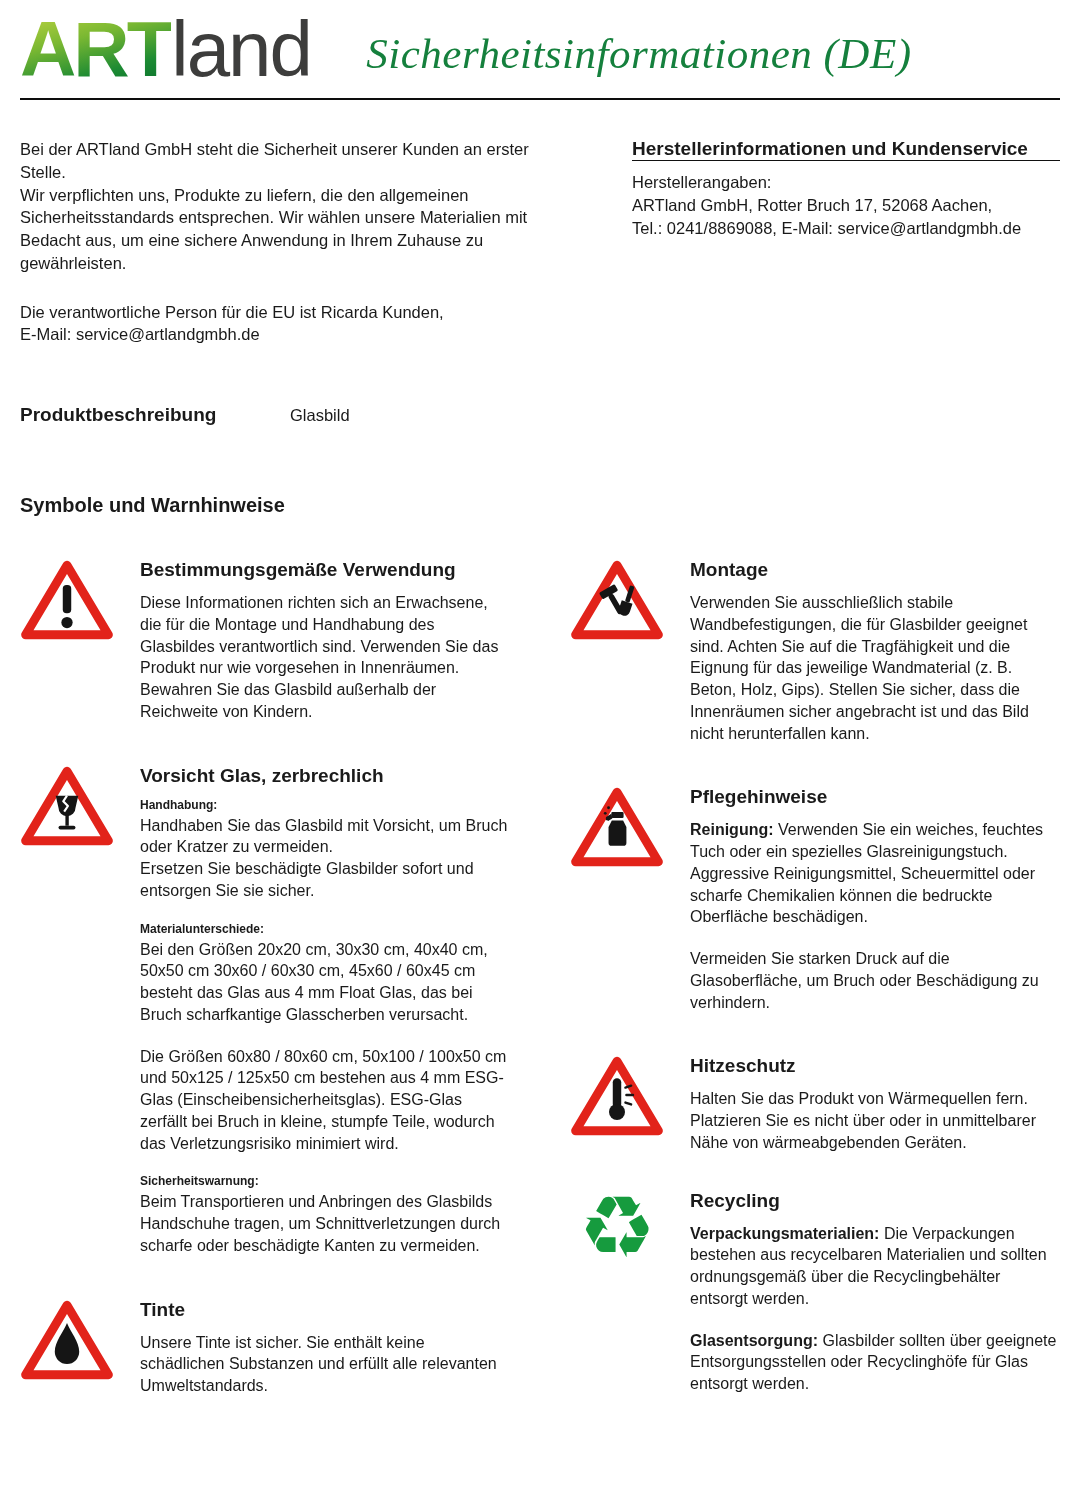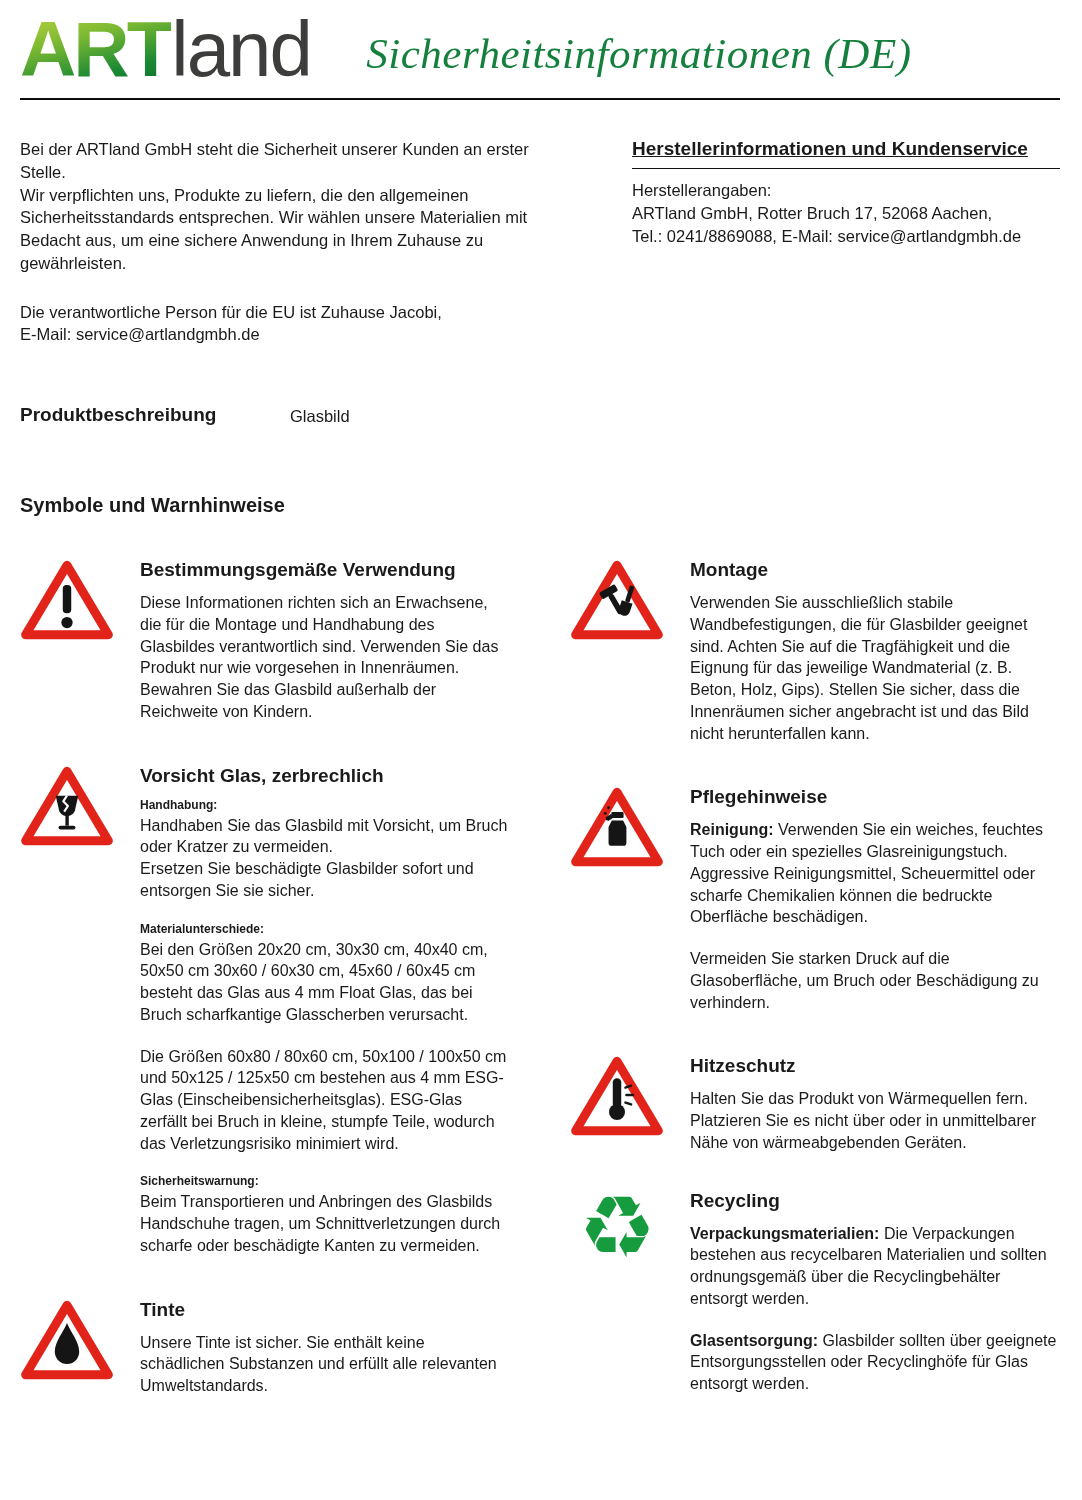--- a/index.html
+++ b/index.html
@@ -31,28 +31,27 @@
     font-style:italic; font-weight:400; font-size:43px; letter-spacing:0.5px;
     color:#15803d;
   }
   .rule { border-top:2.5px solid #0d0d0d; margin-top:10px; }
 
   
   .intro { display:grid; grid-template-columns:548px 1fr; column-gap:64px; margin-top:38px; }
   .intro p { margin:0; font-size:16.5px; line-height:1.38; white-space:pre-line; }
   .intro-left p + p { margin-top:26px; }
   .mfr-heading {
-    font-size:19px; font-weight:700; margin:0; padding-bottom:8px;
+    font-size:19px; font-weight:700; margin:0; 
     border-bottom:1.5px solid #111;
-    text-decoration:underline;
   }
   .intro-right p { margin-top:10px; }
 
   
-  .product-row { margin-top:58px; display:flex; align-items:flex-end; }
+  .product-row { margin-top:58px; display:flex; align-items:center; }
   .product-label { font-size:19px; font-weight:700; width:270px; flex:0 0 270px; }
   .product-value { font-size:16.5px; }
 
   
   .symbols-heading { font-size:20px; font-weight:700; margin:68px 0 0; }
 
   .columns { display:grid; grid-template-columns:1fr 1fr; column-gap:60px; margin-top:40px; }
   .col > .section + .section { margin-top:40px; }
   .section { display:flex; gap:26px; align-items:flex-start; }
   .icon-col { flex:0 0 94px; }
@@ -82,21 +81,21 @@
   <header class="header">
     <div class="logo"><span class="logo-art">ART</span><span class="logo-land">land</span></div>
     <h1 class="doc-title">Sicherheitsinformationen (DE)</h1>
   </header>
   <div class="rule"></div>
 
   <section class="intro">
     <div class="intro-left">
       <p>Bei der ARTland GmbH steht die Sicherheit unserer Kunden an erster Stelle.
 Wir verpflichten uns, Produkte zu liefern, die den allgemeinen Sicherheitsstandards entsprechen. Wir wählen unsere Materialien mit Bedacht aus, um eine sichere Anwendung in Ihrem Zuhause zu gewährleisten.</p>
-      <p>Die verantwortliche Person für die EU ist Zuhause Jacobi,
+      <p>Die verantwortliche Person für die EU ist Ricarda Kunden,
 E-Mail: service@artlandgmbh.de</p>
     </div>
     <div class="intro-right">
       <h2 class="mfr-heading">Herstellerinformationen und Kundenservice</h2>
       <p>Herstellerangaben:
 ARTland GmbH, Rotter Bruch 17, 52068 Aachen,
 Tel.: 0241/8869088, E-Mail: service@artlandgmbh.de</p>
     </div>
   </section>
 

